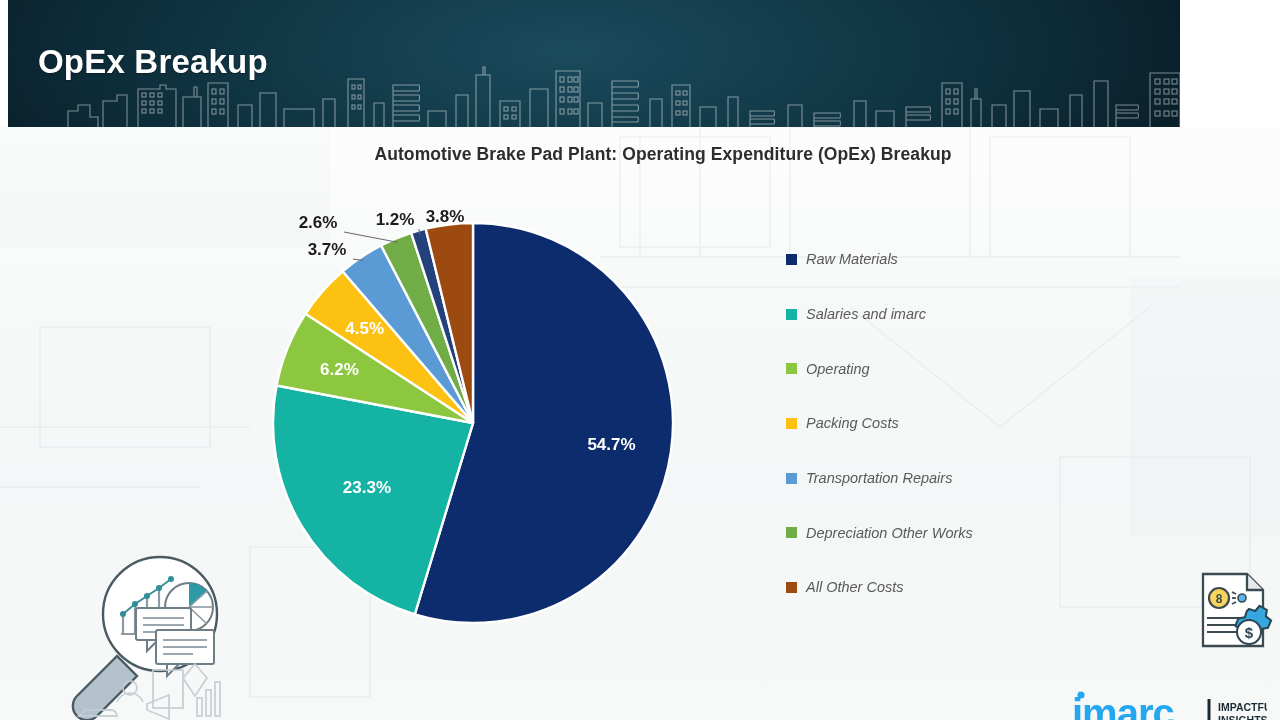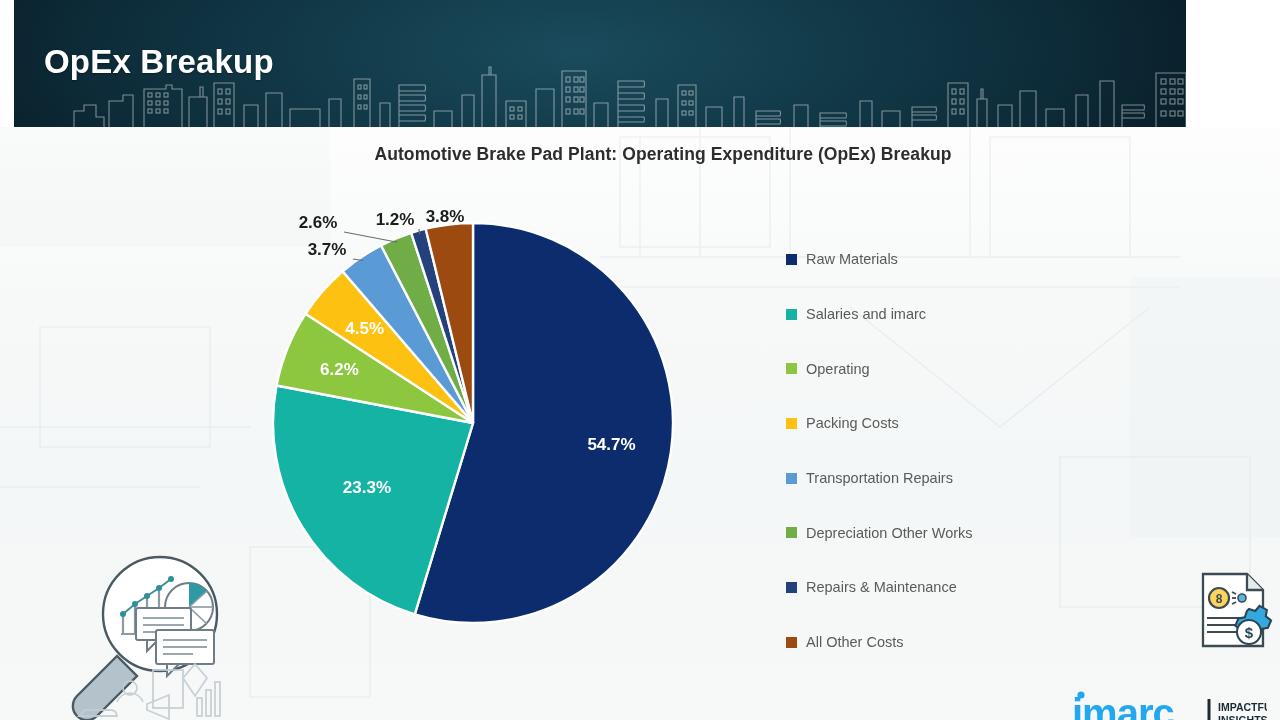--- a/index.html
+++ b/index.html
@@ -5,21 +5,21 @@
   html,body{margin:0;padding:0;}
   body{
     width:1280px;height:720px;overflow:hidden;position:relative;
     font-family:"Liberation Sans","DejaVu Sans",sans-serif;
     background:#ffffff;
   }
   .slide{position:absolute;inset:0;width:1280px;height:720px;overflow:hidden;}
 
   
   .header{
-    position:absolute;left:14px;top:0;width:1172px;height:127px;
+    position:absolute;left:8px;top:0;width:1172px;height:127px;
     background:
       radial-gradient(ellipse 700px 260px at 48% 40%, #1a4b5c 0%, #123a49 38%, #0d2b38 70%, #071a24 100%);
     overflow:hidden;
   }
   .header .skyline{
     position:absolute;left:0;bottom:0;width:1280px;height:72px;opacity:.62;
   }
   .header-title{
     position:absolute;left:30px;top:43px;
     font-size:33px;font-weight:bold;color:#ffffff;letter-spacing:.2px;
@@ -51,21 +51,21 @@
   .outside-label{
     font-family:"Liberation Sans","DejaVu Sans",sans-serif;
     font-size:17px;font-weight:bold;fill:#1c1c1c;
   }
   .leader{stroke:#6b6b6b;stroke-width:1.1;fill:none;}
 
   
   .legend{position:absolute;left:786px;top:232px;width:330px;}
   .legend-item{display:flex;align-items:center;height:54.7px;}
   .legend-swatch{width:11px;height:11px;flex:0 0 11px;margin-right:9px;}
-  .legend-label{font-size:14.5px;color:#5a5a5a;white-space:nowrap;}
+  .legend-label{font-size:14.5px;color:#5a5a5a;white-space:nowrap;font-style:italic;}
 
   
   .magnifier{position:absolute;left:55px;top:552px;width:175px;height:168px;}
 
   
   .doc-icon{position:absolute;left:1193px;top:568px;width:84px;height:84px;}
   .imarc-logo{position:absolute;left:1072px;top:658px;width:195px;height:48px;margin-top:29px;}
 </style>
 </head>
 <body>
@@ -265,24 +265,20 @@
       </div>
       <div class="legend-item">
         <span class="legend-swatch" style="background: rgb(91, 155, 213);"></span>
         <span class="legend-label">Transportation Repairs</span>
       </div>
       <div class="legend-item">
         <span class="legend-swatch" style="background: rgb(112, 173, 71);"></span>
         <span class="legend-label">Depreciation Other Works</span>
       </div>
       <div class="legend-item">
-        <span class="legend-swatch" style="background: rgb(36, 65, 124);"></span>
-        <span class="legend-label">Repairs &amp; Maintenance</span>
-      </div>
-      <div class="legend-item">
         <span class="legend-swatch" style="background: rgb(156, 74, 16);"></span>
         <span class="legend-label">All Other Costs</span>
       </div>
     </div>
 
   <svg class="magnifier" viewBox="0 0 175 168">
     <g>
       <circle cx="105" cy="62" r="57" fill="#ffffff" stroke="#4a5a63" stroke-width="2.4"></circle>
       <path d="M62 104 L22 144 a14 14 0 0 0 20 20 L82 124 Z" fill="#b4c2cb" stroke="#4a5a63" stroke-width="2.4"></path>
       <g stroke="#8c9aa3" stroke-width="2.2" fill="none">

